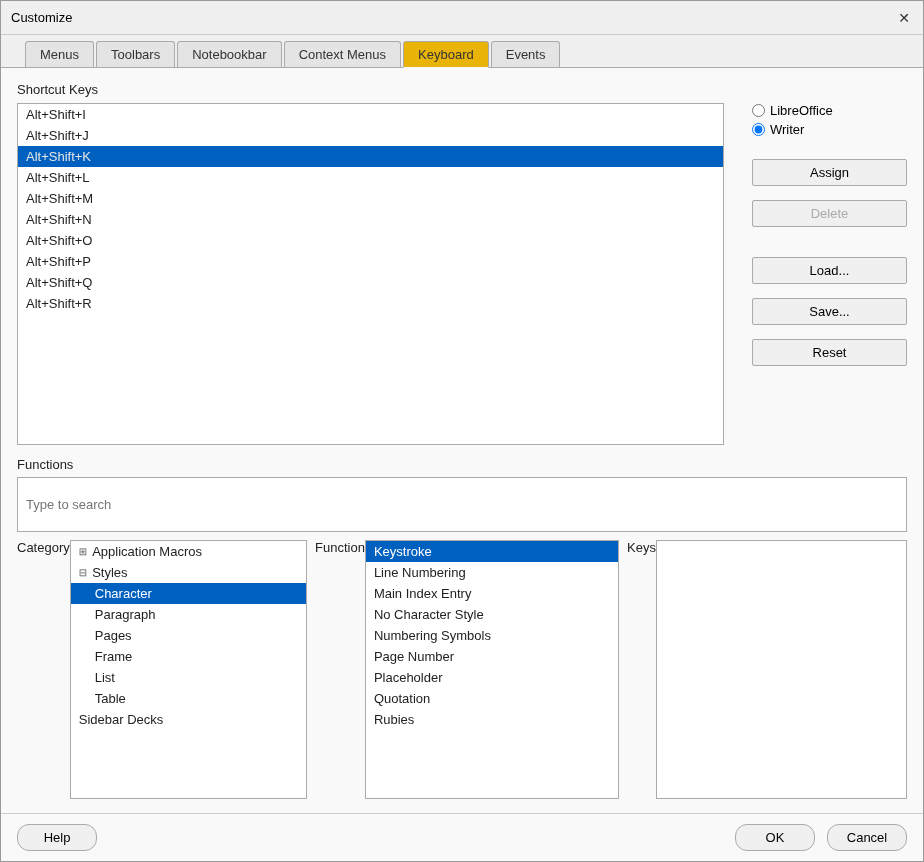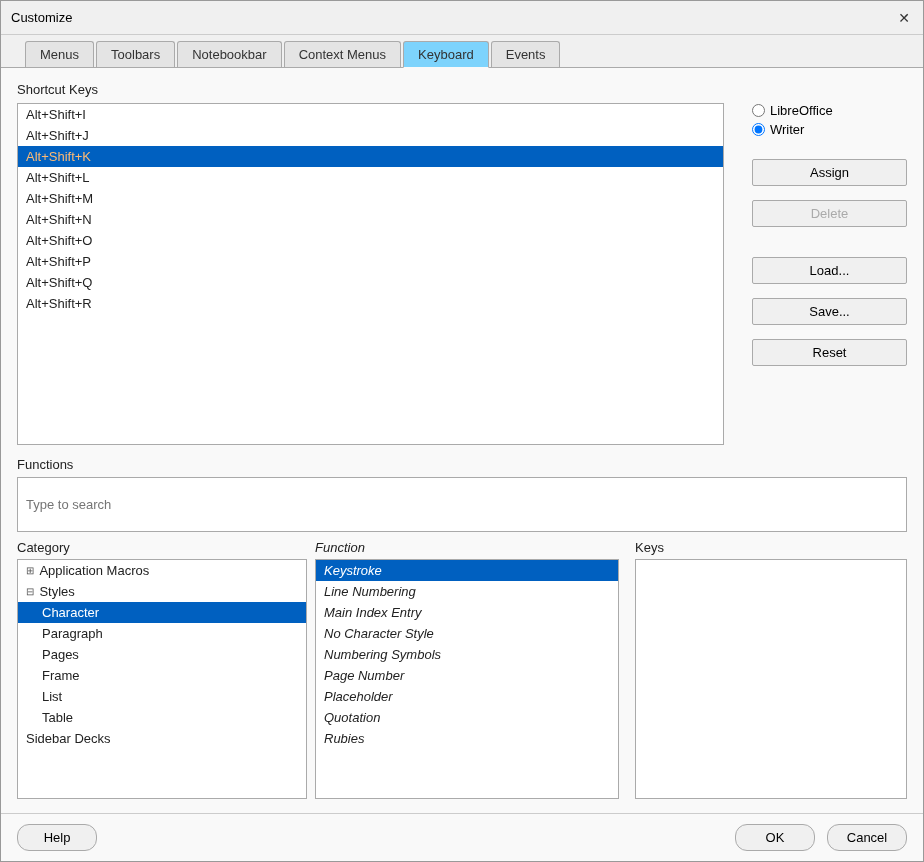--- a/index.html
+++ b/index.html
@@ -59,21 +59,21 @@
       border: 1px solid #aaa;
       border-bottom: none;
       background: #e4e4e4;
       margin-right: 2px;
       cursor: pointer;
       border-radius: 3px 3px 0 0;
       font-size: 13px;
       color: #333;
     }
     .tab.active {
-      background: #7dd3fc;
+      background: #eab308;
       border-bottom: 1px solid #f9f9f9;
       margin-bottom: -1px;
       font-weight: 500;
     }
     .content {
       flex: 1;
       padding: 14px 16px;
       display: flex;
       flex-direction: column;
       overflow: hidden;
@@ -109,21 +109,21 @@
       overflow-y: auto;
       min-height: 0;
     }
     .shortcut-item {
       padding: 3px 8px;
       cursor: pointer;
       color: #222;
     }
     .shortcut-item.selected {
       background: #0060c0;
-      color: #fdba74;
+      color: #e5e5e5;
     }
     .radio-group {
       display: flex;
       flex-direction: column;
       gap: 4px;
       margin-bottom: 6px;
     }
     .radio-row {
       display: flex;
       align-items: center;
@@ -183,31 +183,29 @@
       min-height: 0;
     }
     .col-header {
       font-size: 13px;
       color: #222;
       margin-bottom: 4px;
       font-weight: 500;
     }
     .col-wrapper {
       display: flex;
-      flex-direction: column;
+      flex-direction: row;
       overflow: hidden;
     }
     .col-wrapper.category {
       width: 290px;
       margin-right: 8px;
     }
     .col-wrapper.function {
       width: 304px;
-      margin-right: 8px;
-      font-style: italic;
     }
     .col-wrapper.keys {
       flex: 1;
       margin-left: 8px;
     }
     .list-box {
       border: 1px solid #aaa;
       background: white;
       flex: 1;
       overflow-y: auto;

